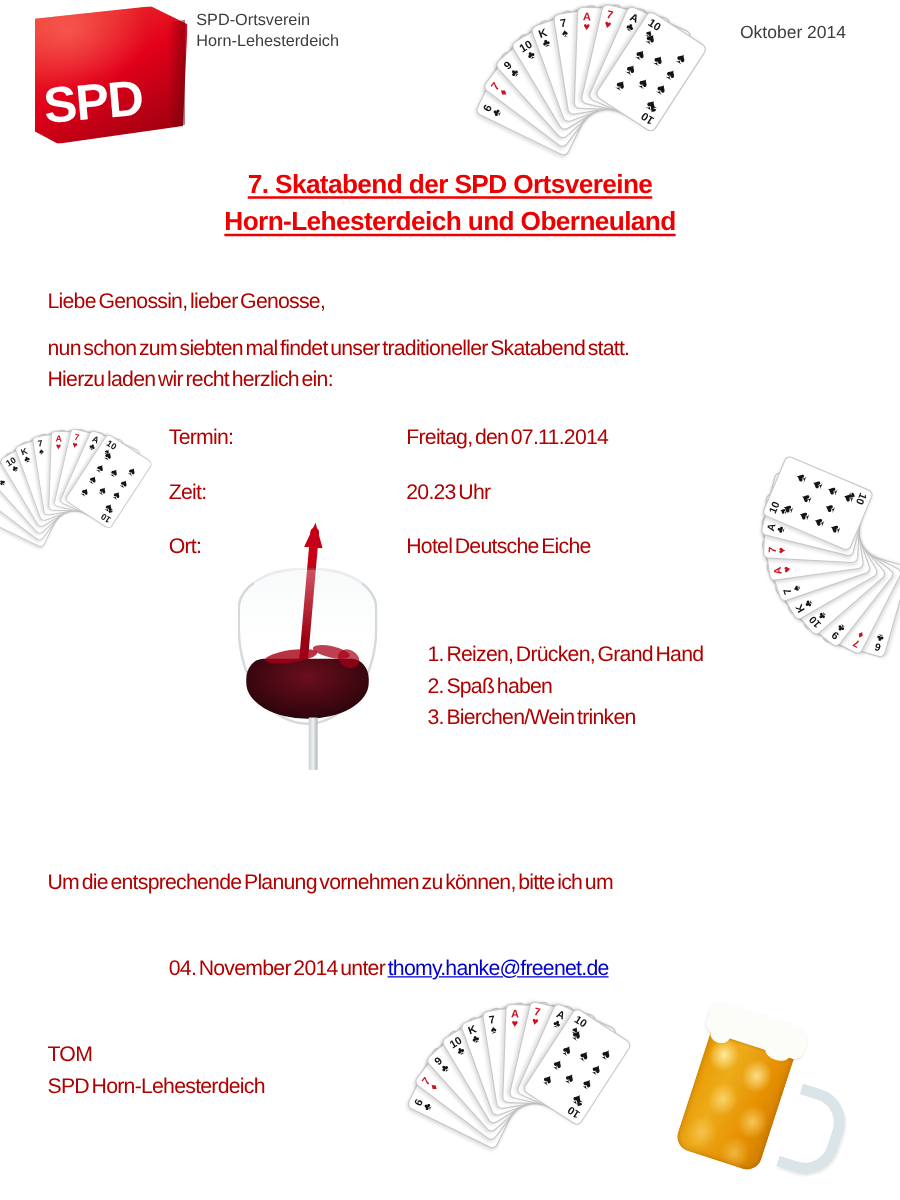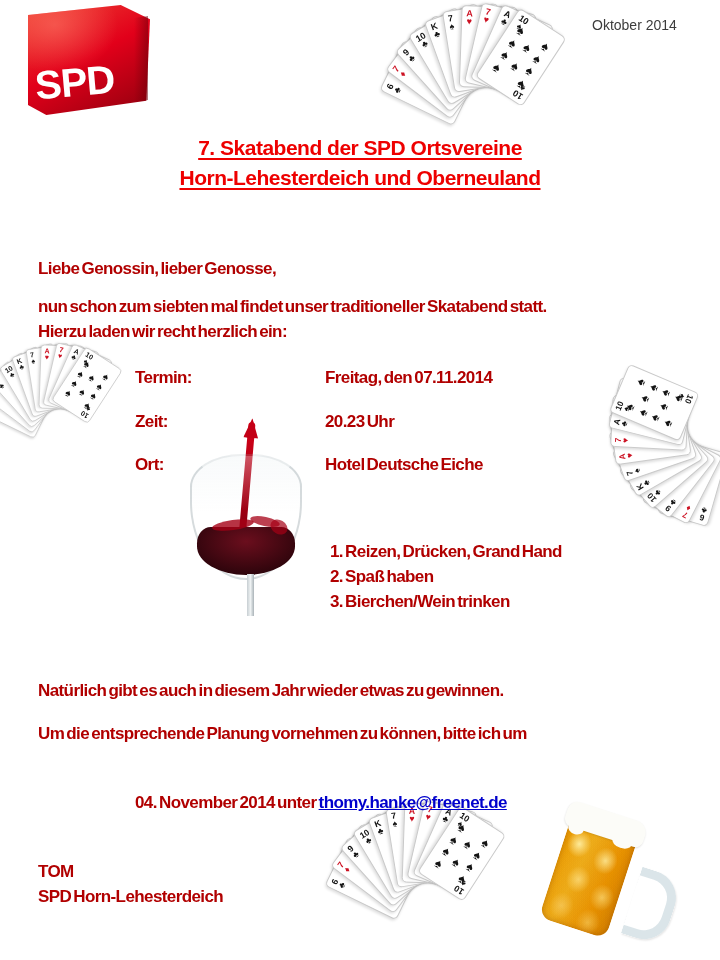--- a/index.html
+++ b/index.html
@@ -25,22 +25,22 @@
     position:absolute;left:7px;bottom:10px;color:#fff;font-weight:bold;
     font-size:40px;letter-spacing:-1px;transform:rotate(-5deg);
   }
   .org-text{position:absolute;left:157px;top:7px;font-size:13px;line-height:17px;color:var(--header-text);}
   .issue-date{position:absolute;left:592px;top:17px;font-size:14px;color:var(--header-text);}
   
   .title{position:absolute;left:0;right:0;top:133px;text-align:center;
     color:var(--title-red);font-weight:bold;font-size:21px;line-height:30px;letter-spacing:-.5px;}
   .title .tline{text-decoration:underline;text-decoration-thickness:2px;text-underline-offset:3px;}
   
-  .red-text{position:absolute;color:var(--body-red);font-weight:bold;font-size:17px;
-    letter-spacing:-.6px;word-spacing:-2px;line-height:25px;white-space:nowrap;margin-top:28px;}
+  .red-text{position:absolute;color:var(--body-red);font-weight:normal;font-size:17px;
+    letter-spacing:-.6px;word-spacing:-2px;line-height:25px;white-space:nowrap;}
   .detail-row{position:absolute;left:0;width:720px;}
   .detail-row .lbl{position:absolute;left:135px;}
   .detail-row .val{position:absolute;left:325px;text-align:center;}
   .deadline a{color:var(--link-blue);text-decoration:underline;}
   
   .fan{position:absolute;width:190px;height:132px;}
   .pcard{
     position:absolute;left:50%;top:6px;width:54px;height:80px;margin-left:-27px;
     background:#fff;border:1px solid #c9c9c9;border-radius:5px;
     transform-origin:50% 128%;box-shadow:-2px 0 3px rgba(0,0,0,.13);
@@ -97,20 +97,24 @@
 </head>
 <body>
 
 <div class="page">
 
   <div class="spd-logo">
     <div class="cube"></div>
     <div class="cube-edge"></div>
     <span class="logo-word">SPD</span>
   </div>
+  <div class="org-text">
+    <div>SPD-Ortsverein</div>
+    <div>Horn-Lehesterdeich</div>
+  </div>
   <div class="issue-date">Oktober 2014</div>
 
   <div class="fan" style="left:390px;top:0;">
       <div class="pcard" style="transform: rotate(-64deg);">
         <span class="idx">6<br>♣</span>
       </div>
       <div class="pcard" style="transform: rotate(-53deg);">
         <span class="idx red">7<br>♦</span>
       </div>
       <div class="pcard" style="transform: rotate(-42deg);">
@@ -337,27 +341,26 @@
     <div class="stream"></div>
     <div class="bowl">
       <div class="wine"></div>
       <div class="splash1"></div>
       <div class="splash2"></div>
       <div class="splash3"></div>
       <div class="stem"></div>
     </div>
   </div>
 
-  <div class="red-text" style="left:330px;top:511px;">
+  <div class="red-text" style="left:342px;top:511px;">
     <div>1. Reizen, Drücken, Grand Hand</div>
     <div>2. Spaß haben</div>
     <div>3. Bierchen/Wein trinken</div>
   </div>
 
-  <div class="red-text" style="left:38px;top:650px;">Natürlich gibt es auch in diesem Jahr wieder etwas zu gewinnen.</div>
   <div class="red-text" style="left:38px;top:693px;">
     <div>Um die entsprechende Planung vornehmen zu können, bitte ich um</div>
   </div>
 
   <div class="red-text deadline" style="left:135px;top:762px;">
     <span>04. November 2014 unter</span>
     <a href="mailto:thomy.hanke@freenet.de">thomy.hanke@freenet.de</a>
   </div>
 
   <div class="red-text" style="left:38px;top:831px;">

